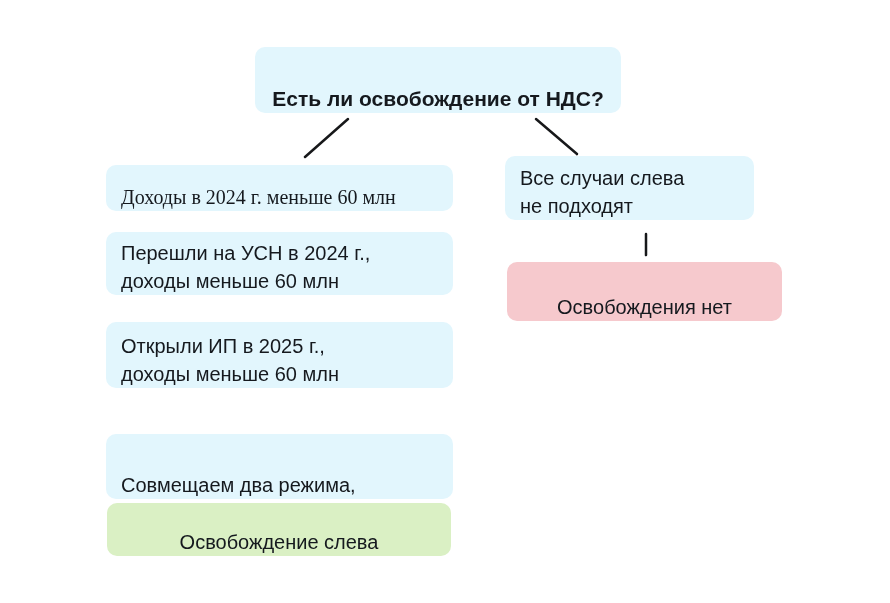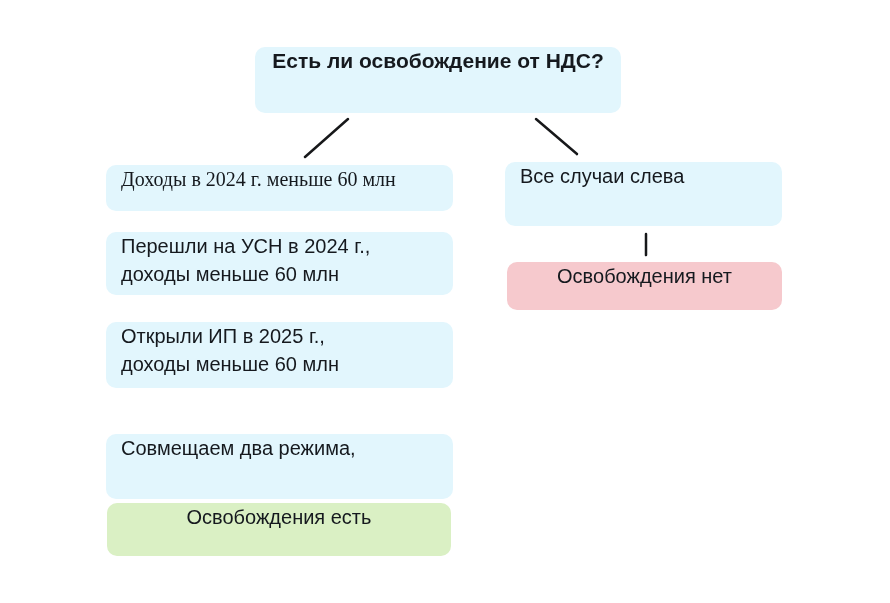--- a/index.html
+++ b/index.html
@@ -19,21 +19,21 @@
     background: var(--background);
     font-family: "Liberation Sans", "DejaVu Sans", sans-serif;
     color: var(--text);
     overflow: hidden;
   }
   .node {
     position: absolute;
     border-radius: 10px;
     display: flex;
     flex-direction: column;
-    justify-content: flex-start;
+    justify-content: flex-end;
     font-size: 20px;
     line-height: 28px;
   }
   .node.blue   { background: var(--node-blue); }
   .node.green  { background: var(--result-green); }
   .node.red    { background: var(--result-red); }
   .node.left-align   { align-items: flex-start; padding-left: 15px; padding-right: 10px; text-align: left; }
   .node.center-align { align-items: center; text-align: center; }
   .node.title { font-weight: 700; font-size: 21px; }
   .arrows-layer {
@@ -79,24 +79,25 @@
   <div class="node blue left-align" style="left:106px; top:322px; width:347px; height:66px;">
     <span class="line">Открыли ИП в 2025 г.,</span>
     <span class="line">доходы меньше 60 млн</span>
   </div>
 
   <div class="node blue left-align" style="left:106px; top:402px; width:347px; height:65px;margin-top:32px;">
     <span class="line">Совмещаем два режима,</span>
   </div>
 
   <div class="node green center-align" style="left:107px; top:503px; width:344px; height:53px;">
-    <span class="line">Освобождения есть</span>
+    <span class="line">Освобождение слева</span>
   </div>
 
-  <div class="node blue left-align" style="left:505px; top:162px; width:277px; height:64px;">
+  <div class="node blue left-align" style="left:505px; top:156px; width:249px; height:64px;">
     <span class="line">Все случаи слева</span>
+    <span class="line">не подходят</span>
   </div>
 
-  <div class="node red center-align" style="left:507px; top:262px; width:275px; height:48px;">
+  <div class="node red center-align" style="left:507px; top:262px; width:275px; height:59px;">
     <span class="line">Освобождения нет</span>
   </div>
 
 </div>
 
 </body></html>

